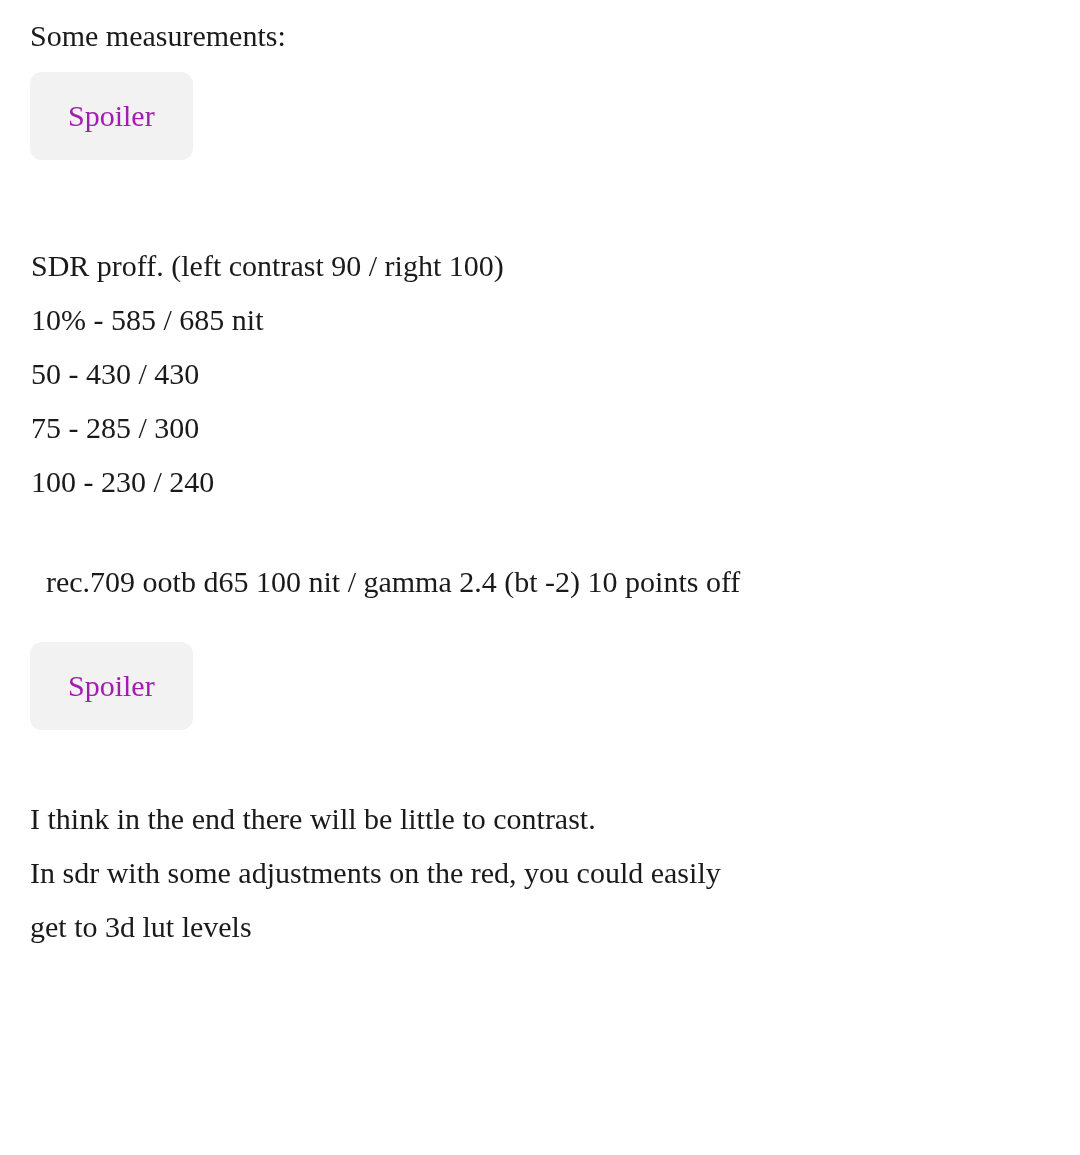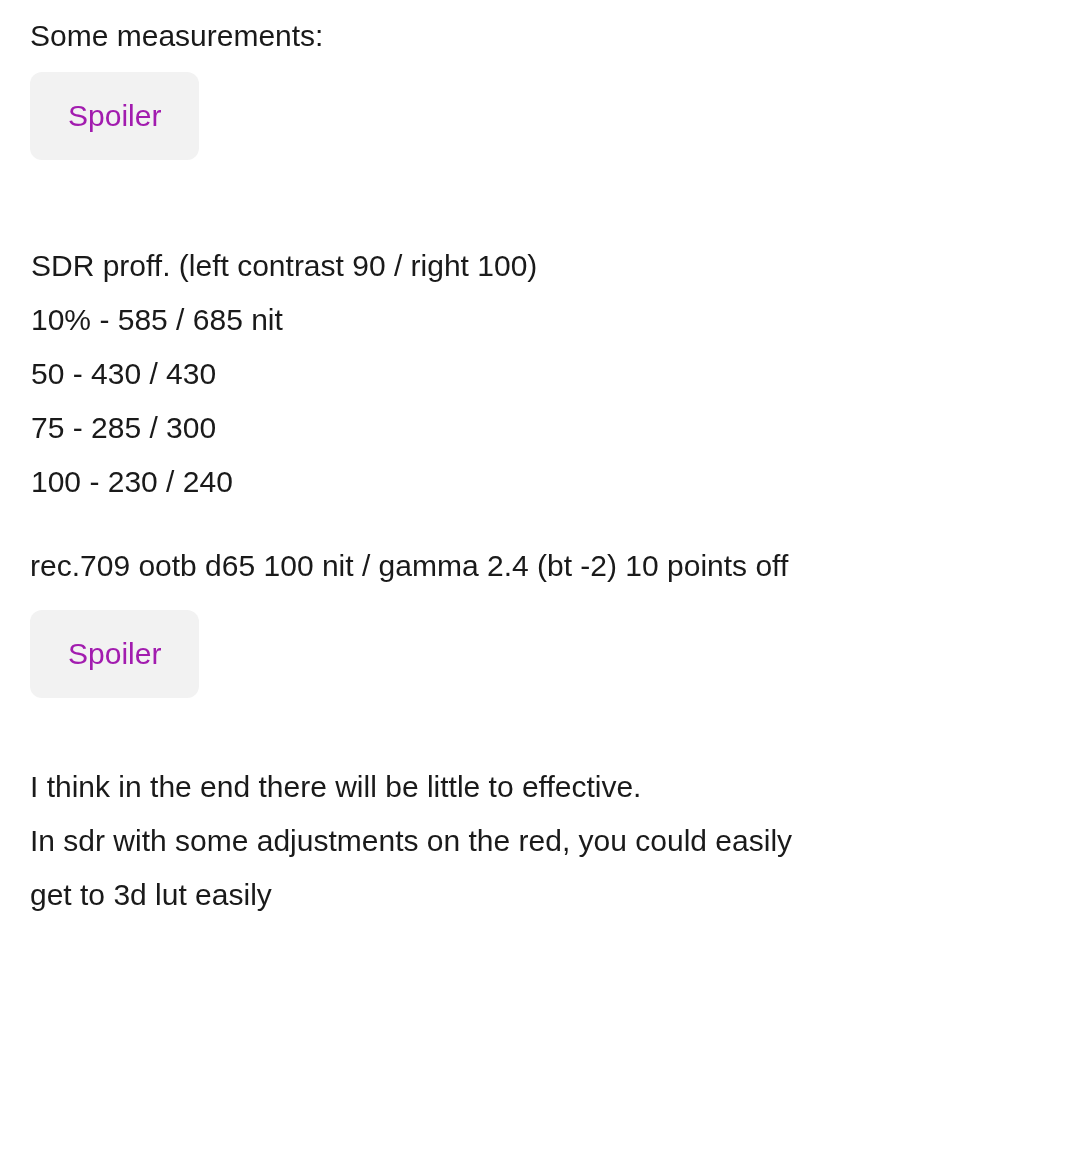--- a/index.html
+++ b/index.html
@@ -13,20 +13,21 @@
     font-family: "Liberation Sans", sans-serif;
     color: #1a1a1a;
     -webkit-font-smoothing: antialiased;
   }
   .page {
     box-sizing: border-box;
     width: 876px;
     min-height: 1155px;
     padding: 14px 30px 8px 30px;
     background: #ffffff;
+    font-family: Liberation Serif, serif;
   }
   .intro {
     margin: 0 0 14px 0;
     font-size: 30px;
     line-height: 44px;
   }
   .spoiler {
     display: inline-block;
     background: #f2f2f2;
     border-radius: 12px;
@@ -47,21 +48,21 @@
     line-height: 54px;
     white-space: pre;
   }
   .gap-a { height: 78px; }
   .gap-b { height: 34px; }
   .gap-c { height: 22px; }
   .gap-d { height: 62px; }
   .rec-line {
     font-size: 30px;
     line-height: 44px;
-    margin: 0;
+    margin: 16px;
     white-space: nowrap;
   }
   .closing .line {
     font-size: 30px;
     line-height: 54px;
   }
 </style>
 </head>
 <body>
 
@@ -89,18 +90,18 @@
 
   <div class="gap-c"></div>
 
   <div class="spoiler-wrap-2">
     <span class="spoiler">Spoiler</span>
   </div>
 
   <div class="gap-d"></div>
 
   <div class="closing">
-    <div class="line">I think in the end there will be little to effective.</div>
+    <div class="line">I think in the end there will be little to contrast.</div>
     <div class="line">In sdr with some adjustments on the red, you could easily</div>
-    <div class="line">get to 3d lut easily</div>
+    <div class="line">get to 3d lut levels</div>
   </div>
 
 </div>
 
 </body></html>

